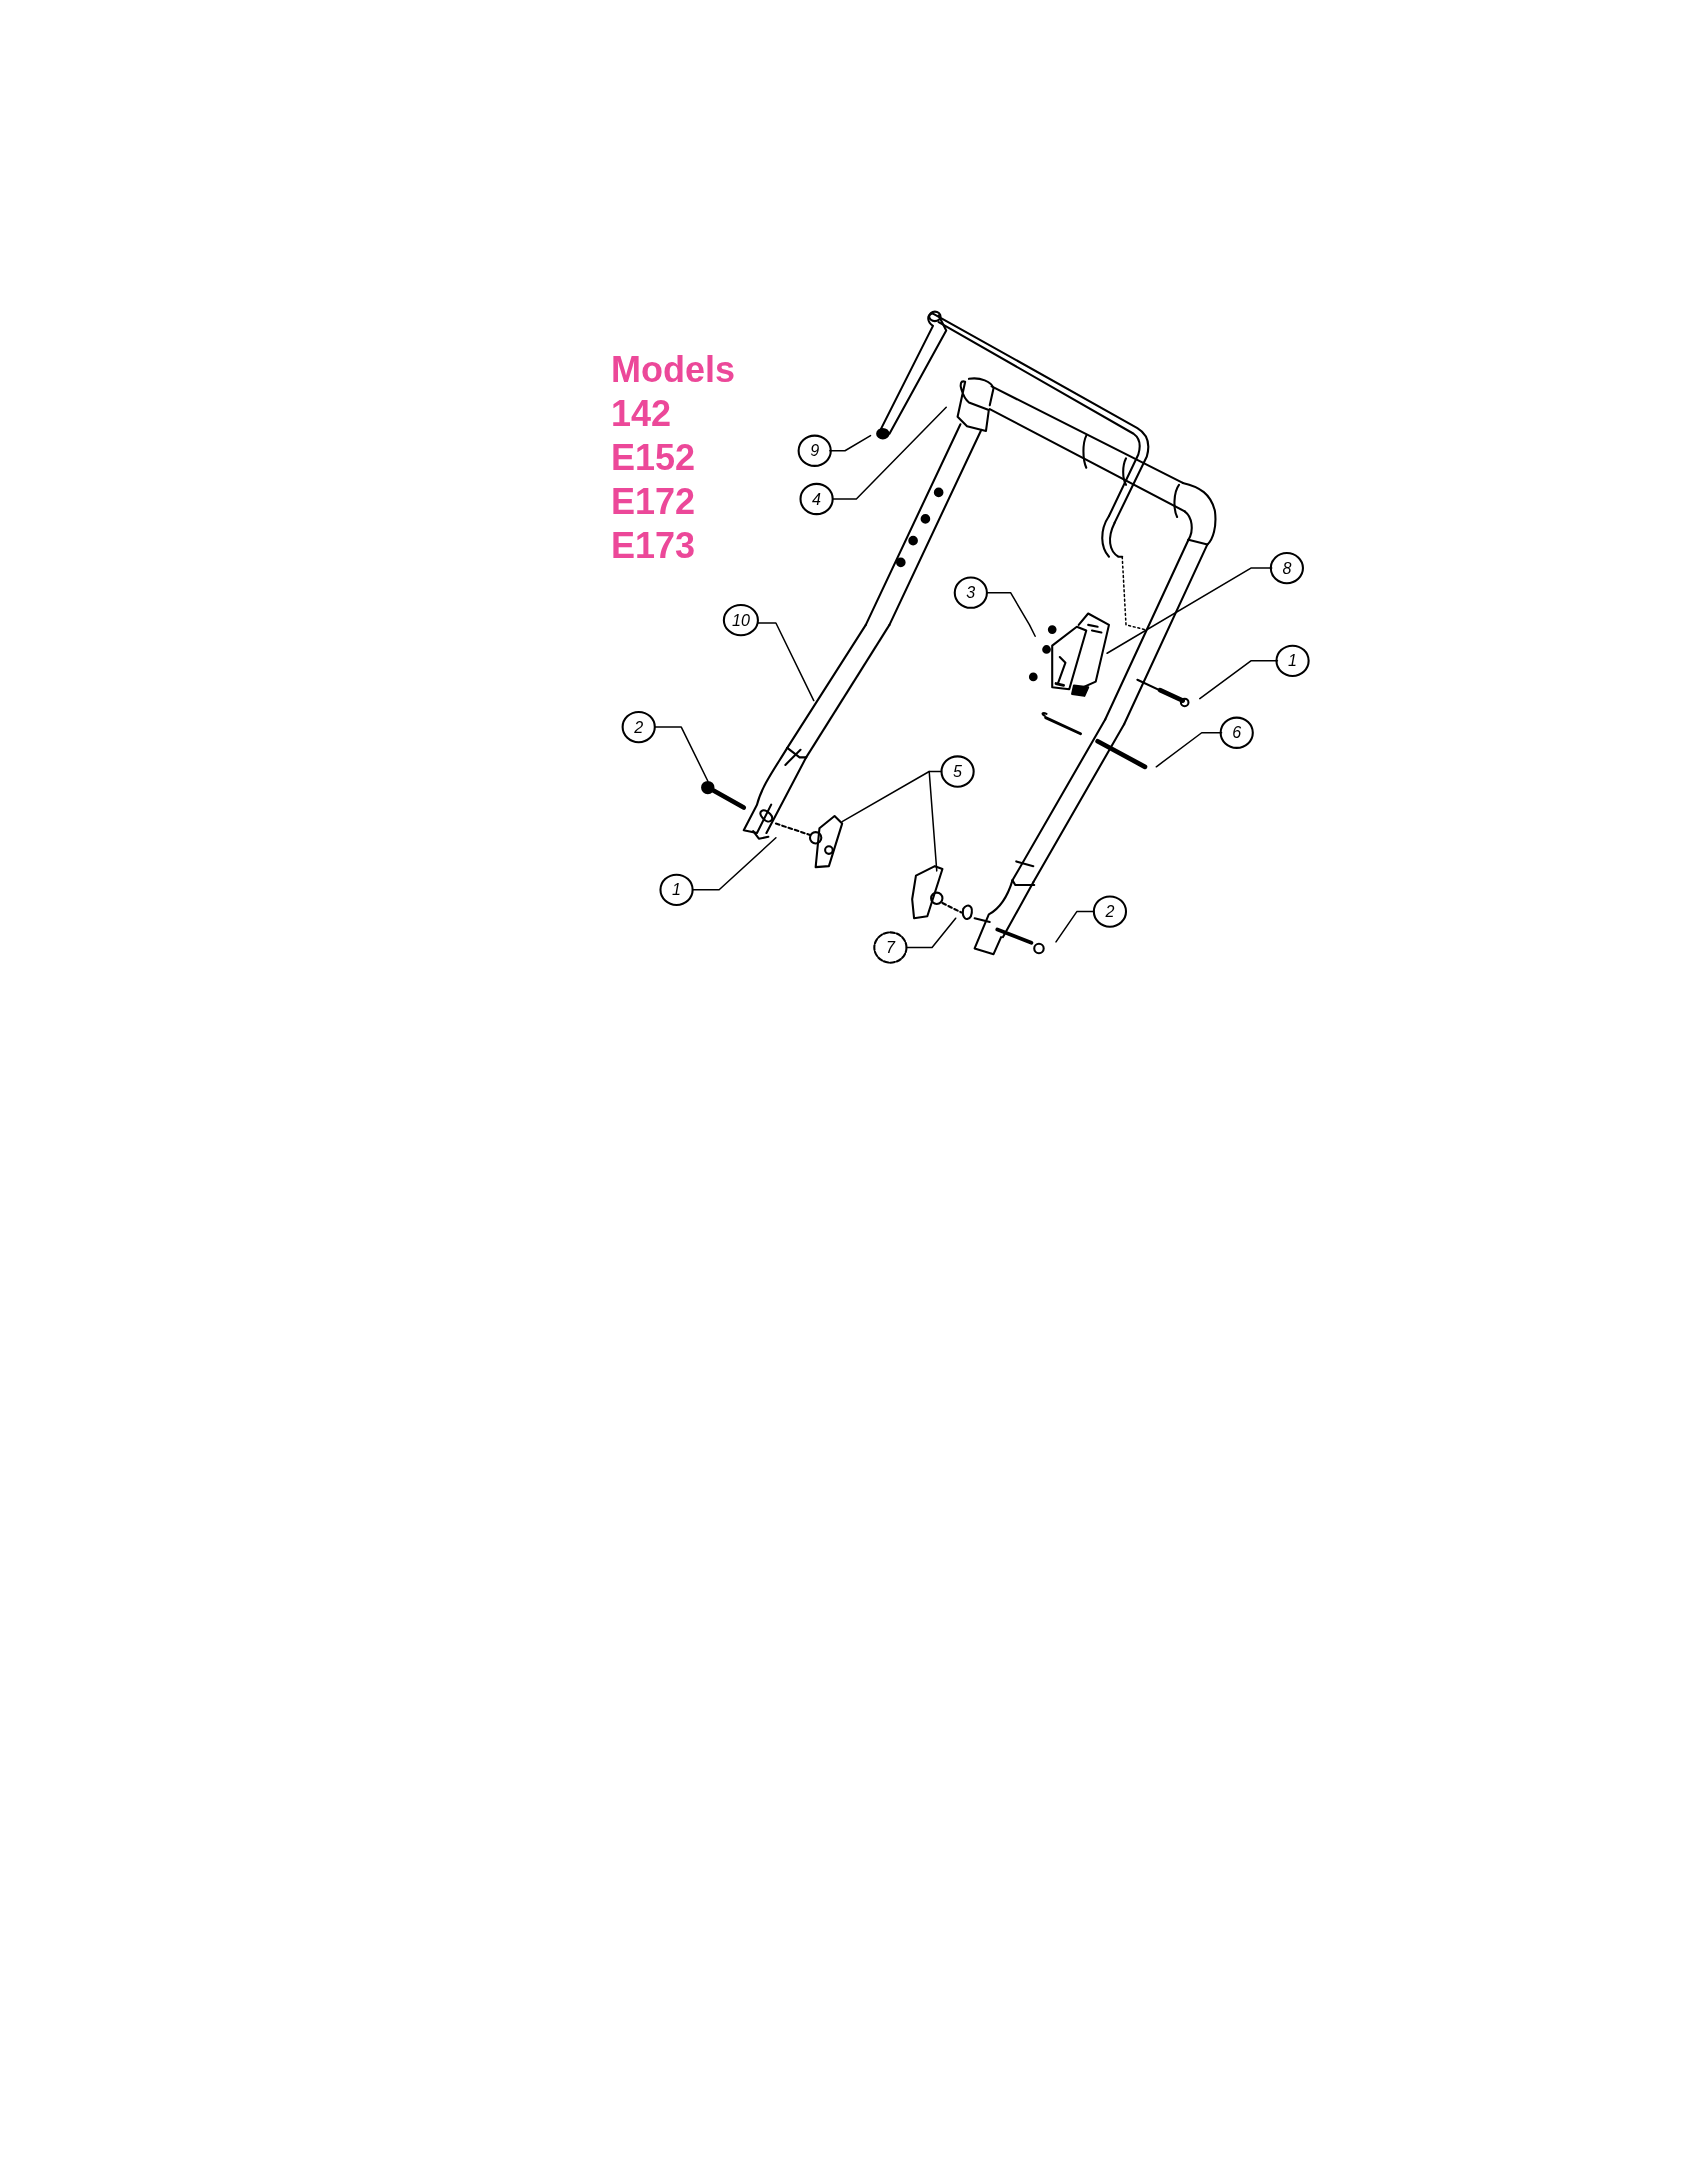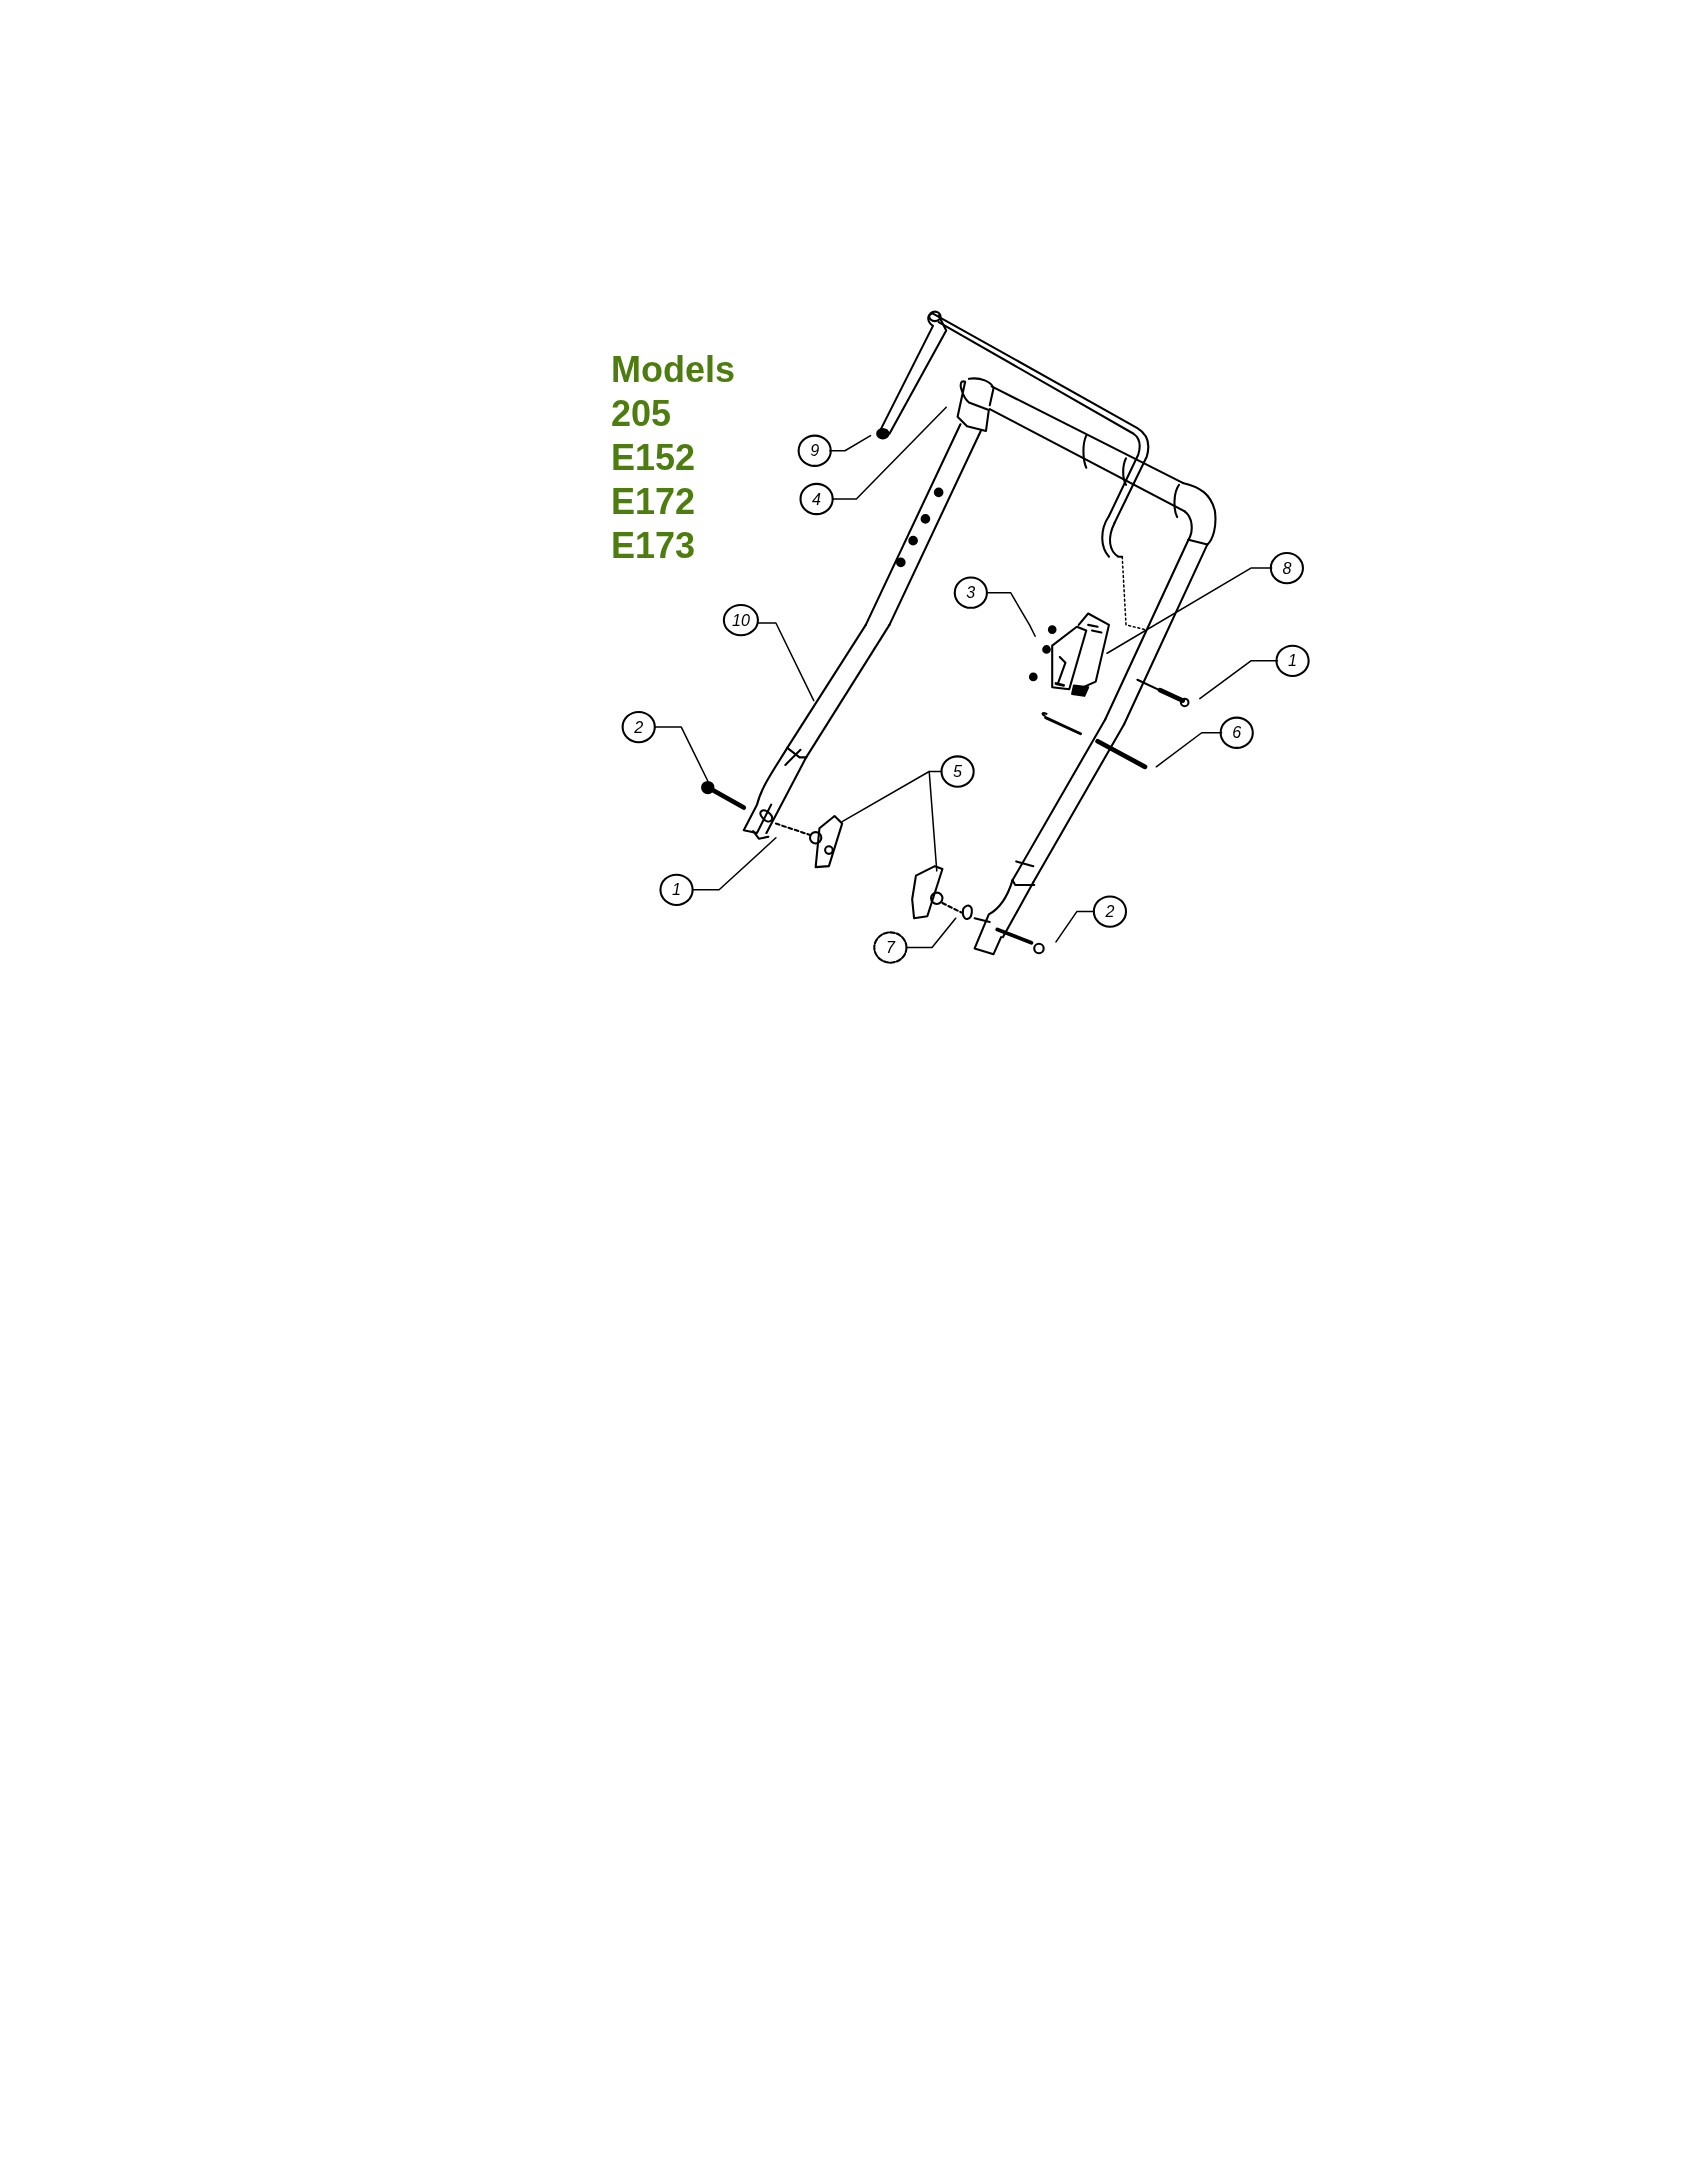--- a/index.html
+++ b/index.html
@@ -1,27 +1,27 @@
 <!DOCTYPE html>
 <html style="font-size:15px"><head>
 <meta charset="utf-8">
 <style>
   html, body { margin: 0; padding: 0; background: #ffffff; }
   body { width: 1707px; height: 2160px; position: relative; overflow: hidden; }
-  .models { position: absolute; left: 611px; top: 348px; font-family: "Liberation Sans", sans-serif; font-weight: bold; font-size: 36px; line-height: 44px; color: #4d7c0f; }
+  .models { position: absolute; left: 611px; top: 348px; font-family: "Liberation Sans", sans-serif; font-weight: bold; font-size: 36px; line-height: 44px; color: #ec4899; }
   .models div { white-space: nowrap; }
   svg.diagram { position: absolute; left: 0; top: 0; }
   .balloon text { font-family: "Liberation Sans", sans-serif; font-size: 17px; font-style: italic; fill: #000; }
 </style>
 </head>
 <body>
 
 <div class="models">
   <div>Models</div>
-  <div>205</div>
+  <div>142</div>
   <div>E152</div>
   <div>E172</div>
   <div>E173</div>
 </div>
 
 <svg class="diagram" width="1707" height="2160" viewBox="0 0 1804 2282" fill="none" stroke="#000" stroke-width="2.2" stroke-linecap="round" stroke-linejoin="round">
 
   <g>
     <path d="M985 331 C979 333 980 340 986 344 L930 455"></path>
     <path d="M992 333 L1000 349 L940 458"></path>

